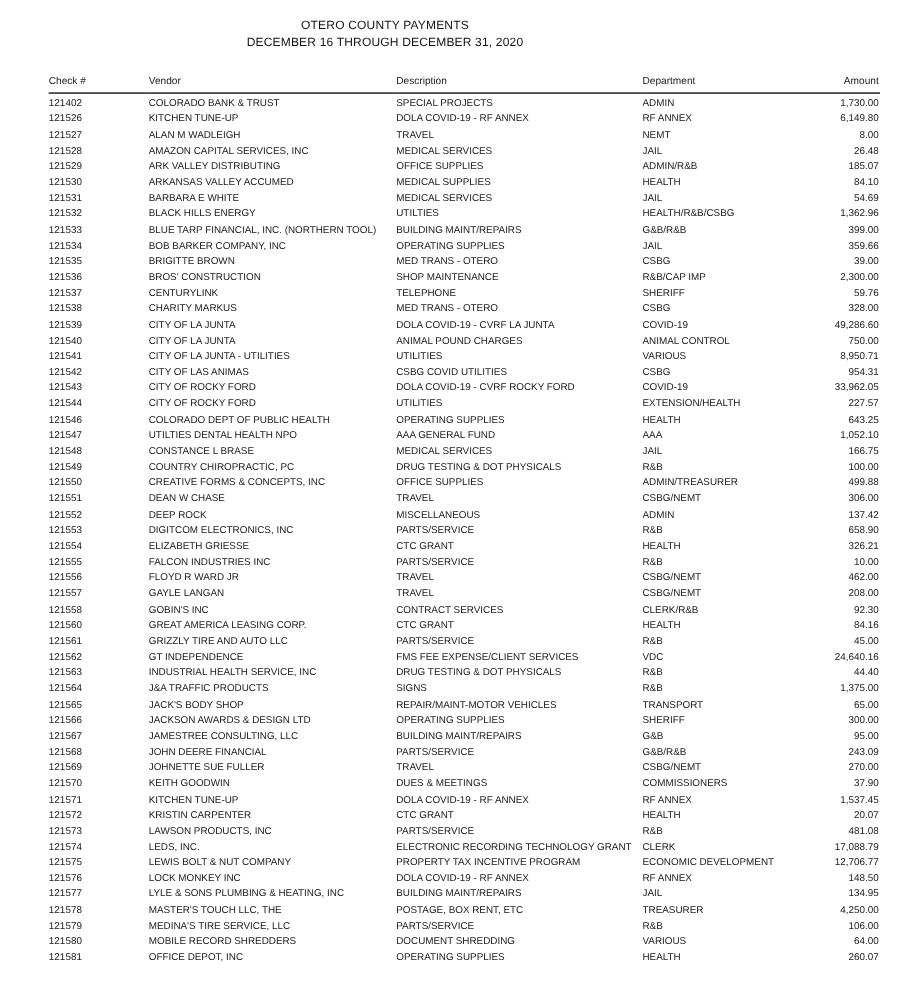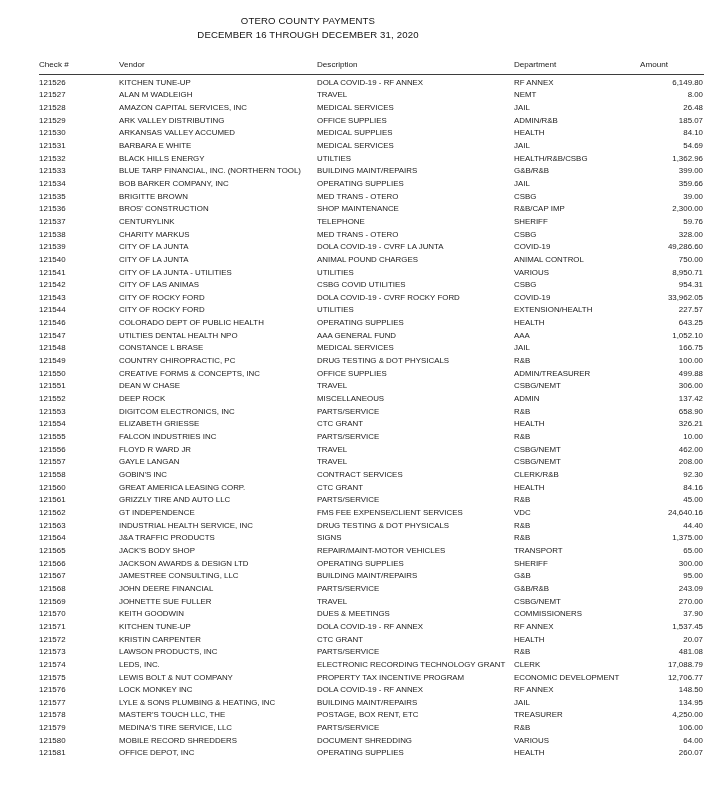--- a/index.html
+++ b/index.html
@@ -65,21 +65,21 @@
     font-weight: 400;
     font-size: 8.1px;
     color: #1a1a1a;
     text-align: left;
     padding: 0 0 2.5px 0;
     vertical-align: bottom;
     border-bottom: 1.6px solid #3d3d3d;
     white-space: nowrap;
   }
   table.payments thead th.amount-h {
-    text-align: left;
+    text-align: right;
     padding-right: 1px;
   }
   table.payments tbody td {
     padding: 0;
     height: 12.65px;
     color: #1a1a1a;
     white-space: nowrap;
     overflow: hidden;
     text-overflow: clip;
     vertical-align: middle;
@@ -119,20 +119,27 @@
         <tr>
           <th>Check #</th>
           <th>Vendor</th>
           <th>Description</th>
           <th>Department</th>
           <th class="amount-h">Amount</th>
         </tr>
       </thead>
       <tbody id="payments-body">
           <tr>
+            <td class="check">121402</td>
+            <td>COLORADO BANK &amp; TRUST</td>
+            <td>SPECIAL PROJECTS</td>
+            <td>ADMIN</td>
+            <td class="amount">1,730.00</td>
+          </tr>
+          <tr>
             <td class="check">121526</td>
             <td>KITCHEN TUNE-UP</td>
             <td>DOLA COVID-19 - RF ANNEX</td>
             <td>RF ANNEX</td>
             <td class="amount">6,149.80</td>
           </tr>
           <tr>
             <td class="check">121527</td>
             <td>ALAN M WADLEIGH</td>
             <td>TRAVEL</td>

